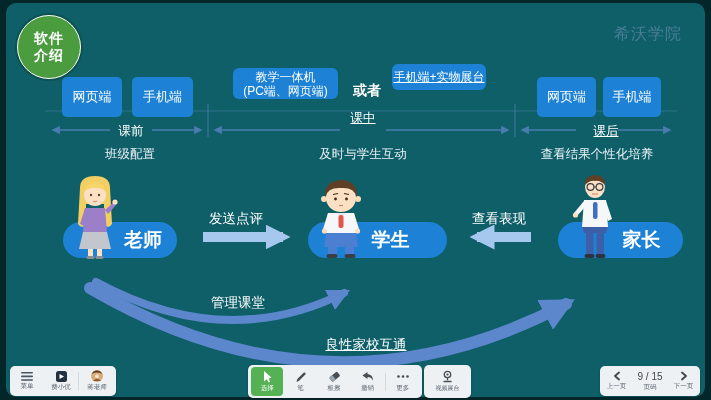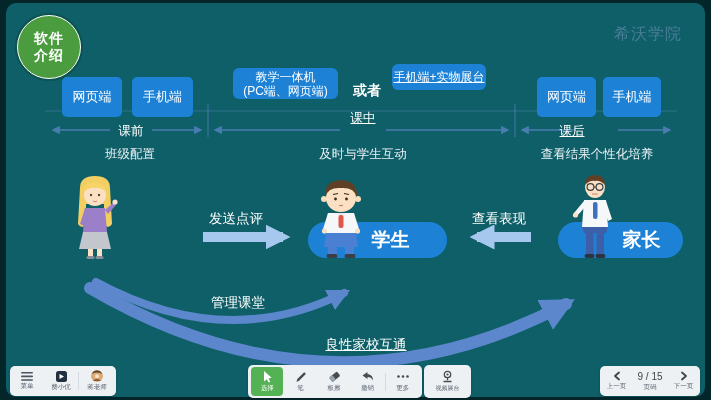--- a/index.html
+++ b/index.html
@@ -117,26 +117,29 @@
   <div class="abs or-text">或者</div>
   <div class="abs pbox" style="left:392px;top:64px;width:94px;height:26px;text-decoration:underline;">
     <div>手机端+实物展台</div>
   </div>
 
   <div class="abs pbtn" style="left:537px;top:77px;width:59px;">网页端</div>
   <div class="abs pbtn" style="left:603px;top:77px;width:58px;">手机端</div>
 
   <div class="abs tl-label" style="left:103px;top:123px;width:56px;">课前</div>
   <div class="abs tl-label" style="left:335px;top:110px;width:56px;text-decoration:underline;">课中</div>
-  <div class="abs tl-label" style="left:544px;top:123px;width:56px;text-decoration:underline;">课后</div>
+  <div class="abs tl-label" style="left:578px;top:123px;width:56px;text-decoration:underline;">课后</div>
 
   <div class="abs tl-desc" style="left:80px;top:146px;width:100px;">班级配置</div>
   <div class="abs tl-desc" style="left:303px;top:146px;width:120px;">及时与学生互动</div>
   <div class="abs tl-desc" style="left:527px;top:146px;width:140px;">查看结果个性化培养</div>
 
+  <div class="abs pill teacher">
+    <span>老师</span>
+  </div>
   <div class="abs pill student">
     <span>学生</span>
   </div>
   <div class="abs pill parent">
     <span>家长</span>
   </div>
 
   <svg class="abs character" style="left:66px;top:174px;" width="58" height="86" viewBox="0 0 58 86">
     <path d="M14 14 Q14 2 29 2 Q44 2 44 14 L46 50 Q42 56 38 50 L38 30 L20 30 L20 50 Q16 56 12 50 Z" fill="#f3cf63"></path>
     <ellipse cx="29" cy="21" rx="11" ry="11" fill="#fbe0c3"></ellipse>

